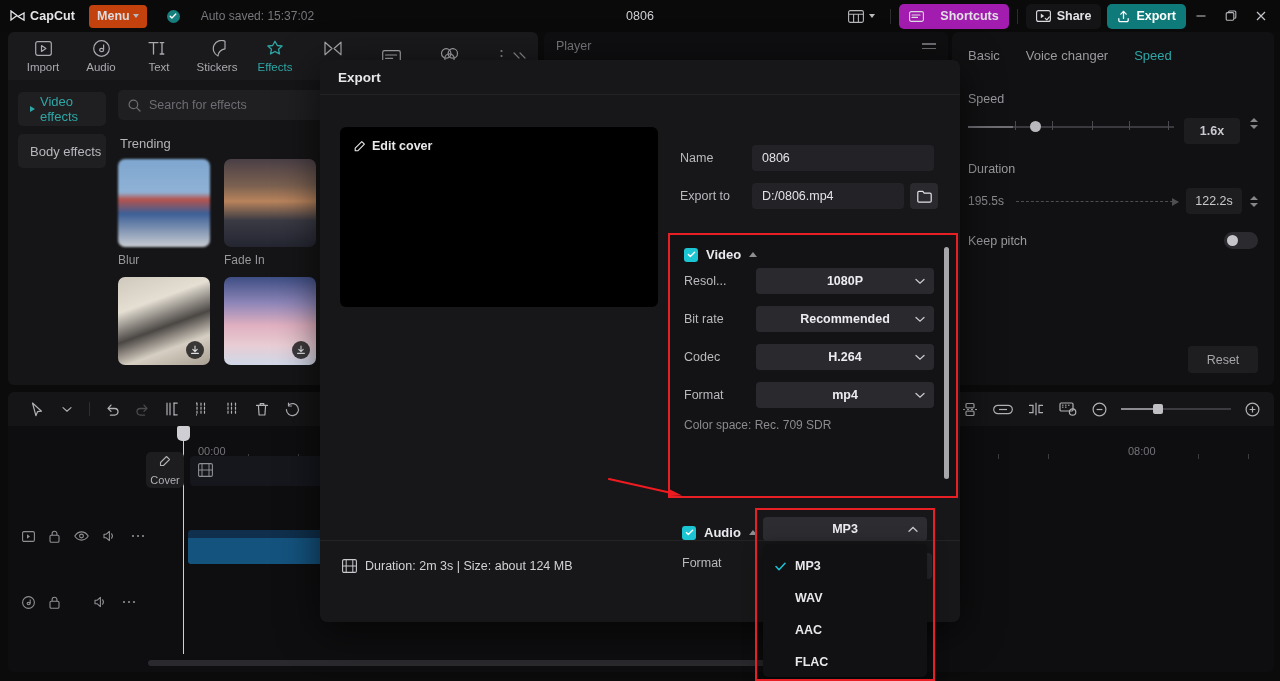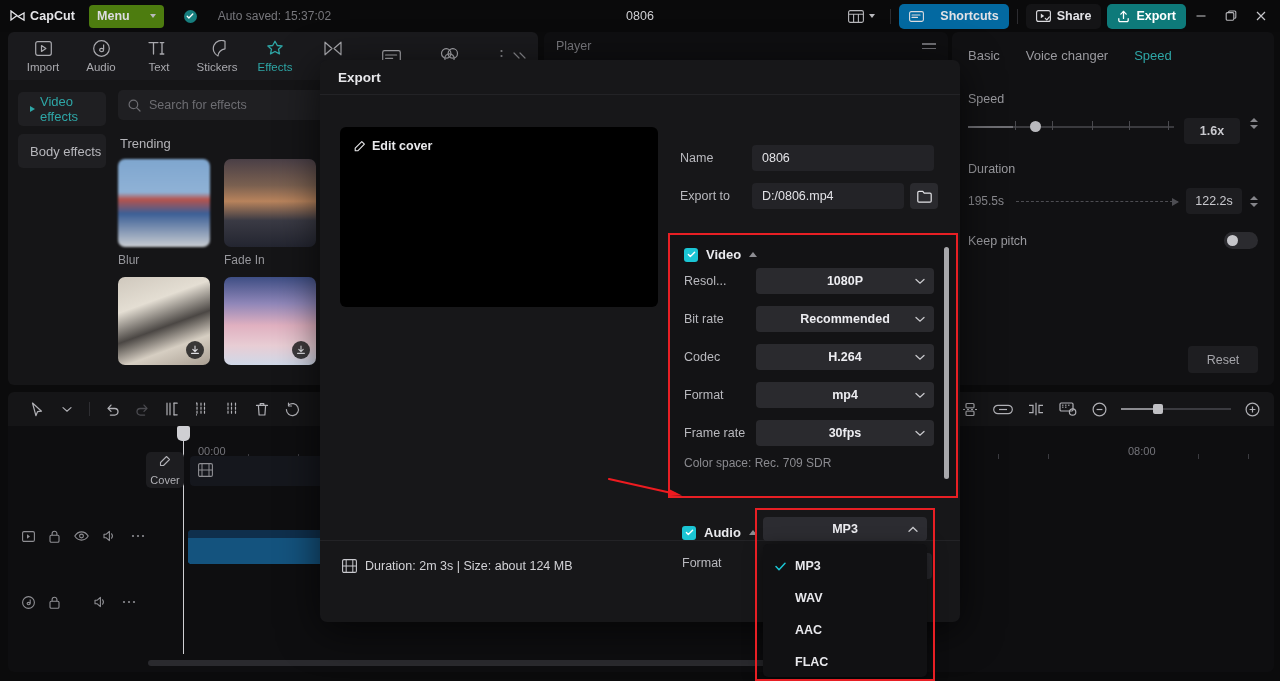--- a/index.html
+++ b/index.html
@@ -21,43 +21,43 @@
     position: absolute; top: 0; left: 0; width: 1280px; height: 32px;
     background: #0a0a0b;
     display: flex; align-items: center;
   }
   .logo-wrap { display:flex; align-items:center; gap:5px; margin-left: 10px; }
   .logo-mark { width: 15px; height: 13px; position: relative; }
   .logo-mark svg { display:block; }
   .logo-text { font-size: 12.5px; color: #e6e6e9; font-weight: 600; letter-spacing: .1px;}
   .menu-btn {
     margin-left: 14px; height: 23px; padding: 0 8px;
-    background: #4d7c0f; border-radius: 4px;
-    display: flex; align-items: center; gap: 20px;
+    background: #c2410c; border-radius: 4px;
+    display: flex; align-items: center; gap: 3px;
     font-size: 12.5px; color: #dcdce0; font-weight: 600;
   }
   .caret-sm { width:0;height:0;border-left:3.5px solid transparent;border-right:3.5px solid transparent;border-top:4px solid #b9b9bd; }
   .autosave { margin-left: 20px; display:flex; align-items:center; gap:21px; font-size:12px; color:#77777c; }
   .check-circle {
     width: 13px; height:13px; border-radius:50%; background:#177e7e;
     display:flex;align-items:center;justify-content:center;
   }
   .check-circle svg { display:block; }
   .proj-title {
     position: absolute; left: 0; right: 0; text-align: center;
     font-size: 12.5px; color: #cfcfd3; pointer-events: none;
   }
   .tb-right { margin-left: auto; display: flex; align-items: center; gap: 0; padding-right: 4px; }
   .layout-btn { display:flex;align-items:center;gap:5px; padding: 4px 7px; }
   .vsep { width:1px; height:15px; background:#2c2c30; margin:0 8px; }
   .pill {
     display:flex;align-items:center;gap:6px; height:25px; padding:0 10px;
     border-radius:5px; font-size:12.5px; font-weight:600; color:#e2e2e6;
   }
-  .pill.shortcuts { background:#0369a1;gap:16px; }
+  .pill.shortcuts { background:#a21caf;gap:16px; }
   .pill.share { background:#141416; }
   .pill.export { background:#0e7a7a; color:#ffffff; margin-left:6px;}
   .wbtn { width:30px;height:32px;display:flex;align-items:center;justify-content:center;color:#b6b6ba; }
 
   
   .topnav {
     position:absolute; top:32px; left:8px; width:530px; height:48px;
     background:#1a1a1d; border-radius:6px 6px 0 0;
     display:flex; align-items:center; padding: 0 6px;
   }
@@ -871,31 +871,20 @@
           <span class="opt-sel">
             <span>mp4</span>
             <span class="cv">
                 <svg width="10" height="7" viewBox="0 0 10 7">
                   <path d="M1 1.5L5 5.2 9 1.5" fill="none" stroke="#c8c8cc" stroke-width="1.3" stroke-linecap="round"></path>
                 </svg>
               </span>
           </span>
         </div>
 
-        <div class="opt-row">
-          <span class="opt-lab">Frame rate</span>
-          <span class="opt-sel">
-            <span>30fps</span>
-            <span class="cv">
-                <svg width="10" height="7" viewBox="0 0 10 7">
-                  <path d="M1 1.5L5 5.2 9 1.5" fill="none" stroke="#c8c8cc" stroke-width="1.3" stroke-linecap="round"></path>
-                </svg>
-              </span>
-          </span>
-        </div>
 
         <div class="cspace">Color space: Rec. 709 SDR</div>
         <div class="vs-scroll"></div>
       </div>
 
       <div class="audio-sec">
         <div class="sec-head" style="padding-left:14px">
           <span class="cbx">
             <svg width="9" height="9" viewBox="0 0 9 9">
                 <path d="M1.4 4.6l1.9 2L7.6 2.3" fill="none" stroke="#fff" stroke-width="1.4" stroke-linecap="round" stroke-linejoin="round"></path>

